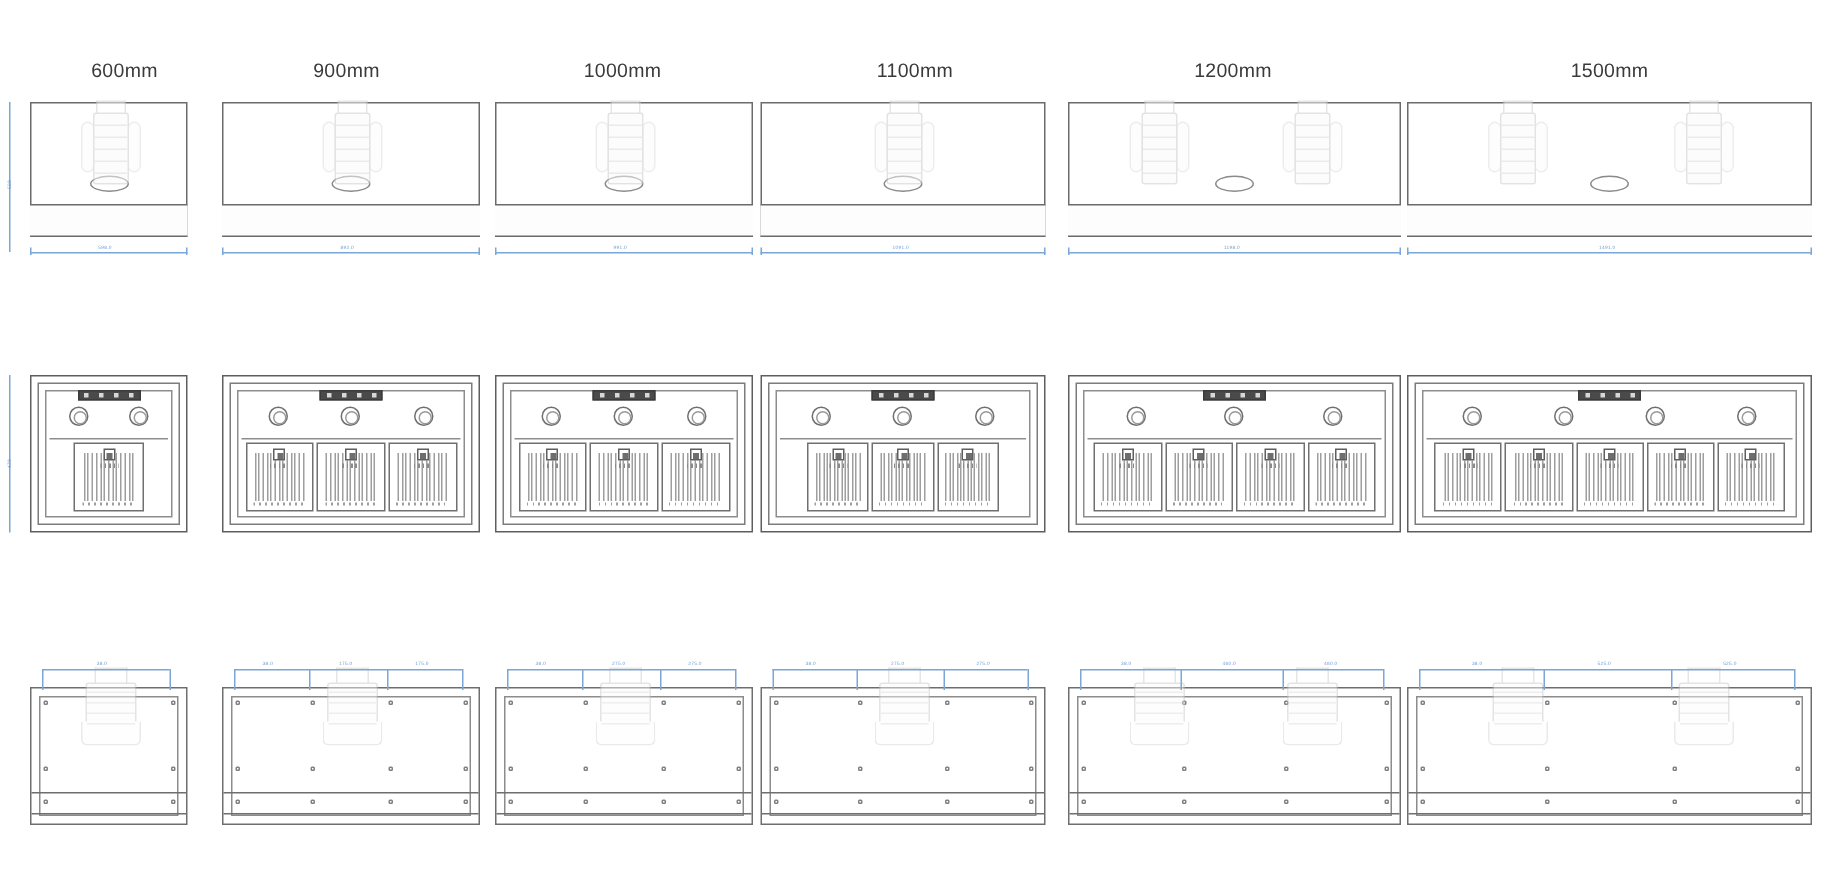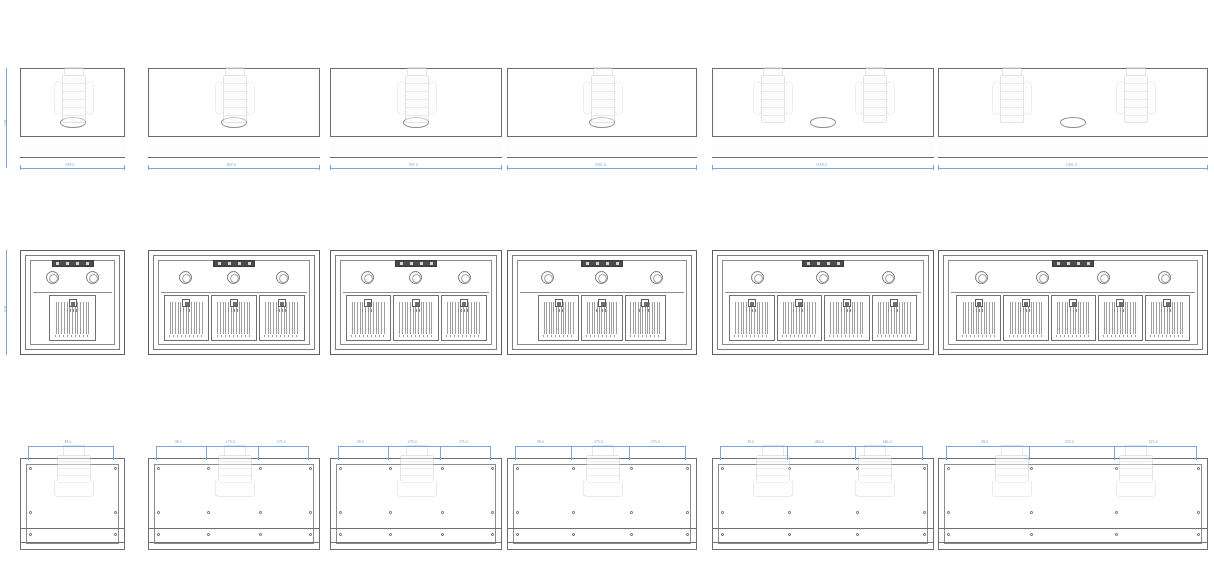--- a/index.html
+++ b/index.html
@@ -218,20 +218,28 @@
   }
   .motor-top .mt-fin {
     position: absolute; left: 7px; width: 32px; height: 1px; background: #dadada;
   }
 </style>
 </head>
 <body>
 
 <div id="sheet">
 
+  <div class="row" id="row-labels">
+      <div class="size-label" style="position: absolute; left: 33px; width: 100px;">600mm</div>
+      <div class="size-label" style="position: absolute; left: 181px; width: 100px;">900mm</div>
+      <div class="size-label" style="position: absolute; left: 365px; width: 100px;">1000mm</div>
+      <div class="size-label" style="position: absolute; left: 560px; width: 100px;">1100mm</div>
+      <div class="size-label" style="position: absolute; left: 772px; width: 100px;">1200mm</div>
+      <div class="size-label" style="position: absolute; left: 1023px; width: 100px;">1500mm</div>
+    </div>
 
   <div class="row" id="row-front">
       <div class="col" style="position: absolute; left: 20px; top: 0px; width: 105px; height: 120px;">
         <div class="hood-front" style="width: 105px;">
           <div class="apron"></div>
           <div class="vent-ellipse"></div>
           <div class="motor" style="left: 32.5px;">
             <div class="m-collar"></div>
             <div class="m-shroudL"></div>
             <div class="m-shroudR"></div>

